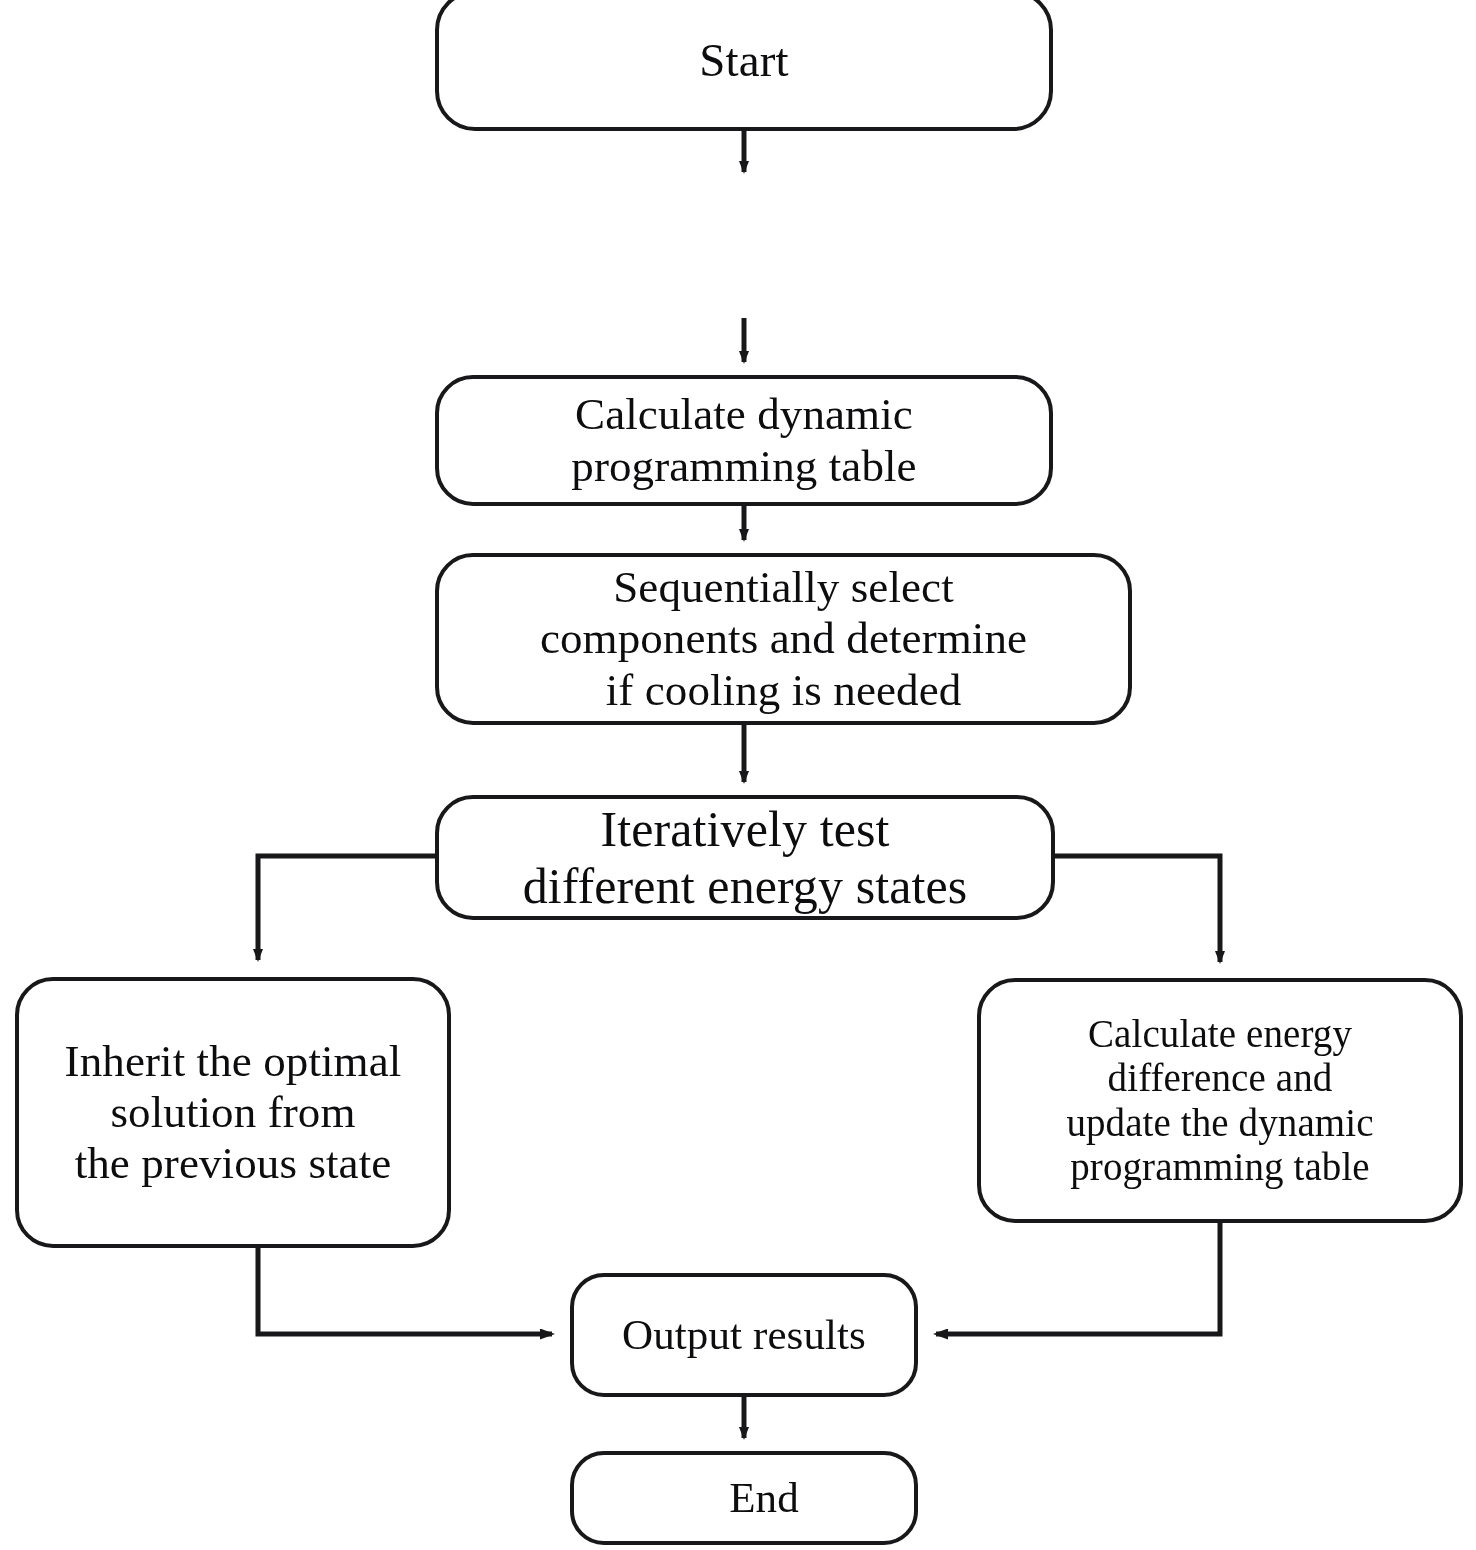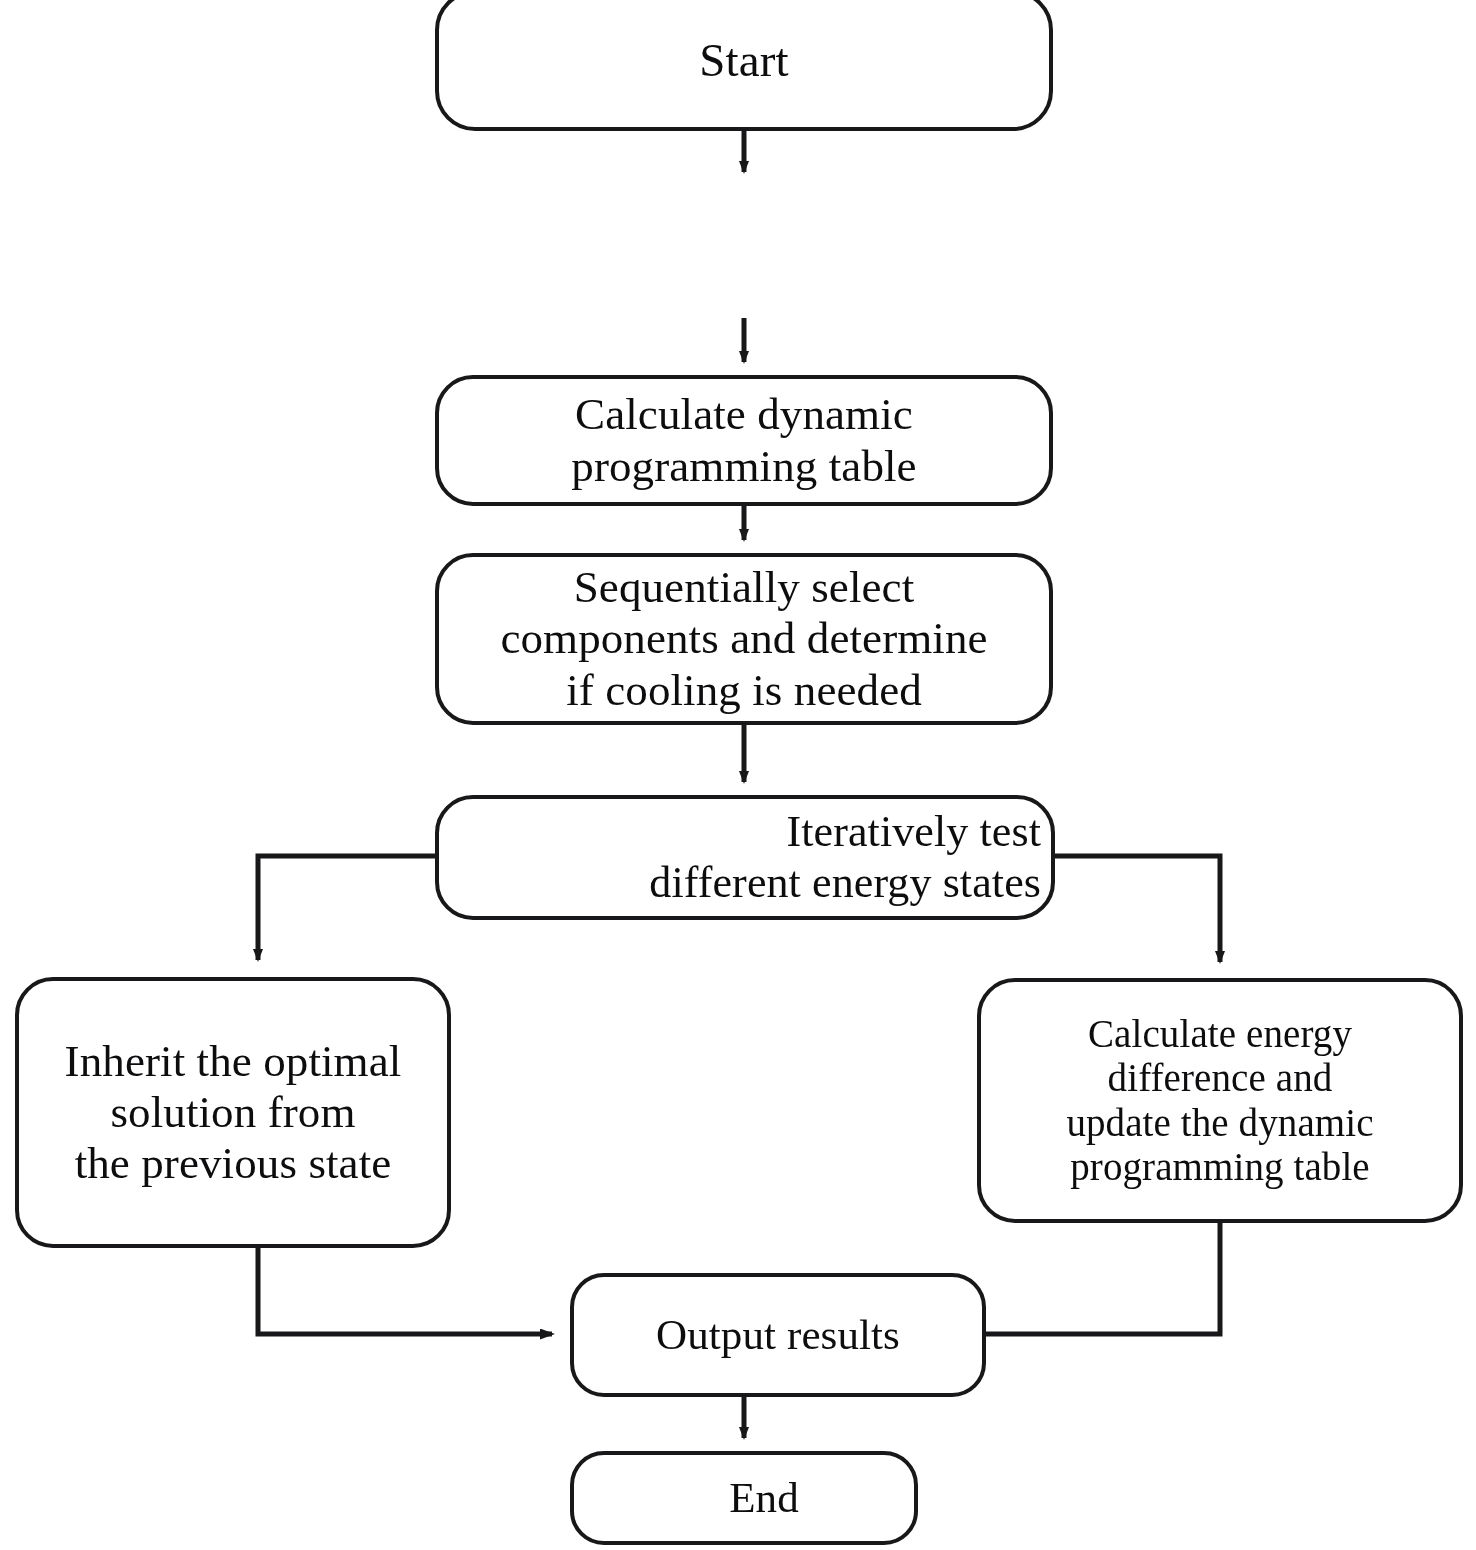--- a/index.html
+++ b/index.html
@@ -45,33 +45,33 @@
     padding: 0 10px;
     box-sizing: border-box;
     line-height: 1.14;
     white-space: pre-line;
     letter-spacing: 0.1px;
   }
   
   #node-start      { left: 435px;  top: -10px;   width: 618px; height: 141px; border-radius: 40px; }
   #node-read       { left: 435px;  top: 185px;   width: 618px; height: 133px; }
   #node-init       { left: 435px;  top: 375px;   width: 618px; height: 131px; }
-  #node-sequential { left: 435px;  top: 553px;   width: 618px; height: 172px; }
+  #node-sequential { left: 435px;  top: 553px;   width: 697px; height: 172px; }
   #node-iterate    { left: 435px;  top: 795px;   width: 620px; height: 125px; }
   #node-inherit    { left: 15px;   top: 977px;   width: 436px; height: 271px; }
   #node-calculate  { left: 977px;  top: 978px;   width: 486px; height: 245px; }
-  #node-output     { left: 570px;  top: 1273px;  width: 416px; height: 124px; border-radius: 34px; }
+  #node-output     { left: 570px;  top: 1273px;  width: 348px; height: 124px; border-radius: 34px; }
   #node-end        { left: 570px;  top: 1451px;  width: 348px; height: 94px;  border-radius: 34px; padding-left: 40px; }
 
   
   #node-start      .node-label { font-size: 47px; }
   #node-read       .node-label { font-size: 45px; }
   #node-init       .node-label { font-size: 45px; }
   #node-sequential .node-label { font-size: 45px; }
-  #node-iterate    .node-label { font-size: 44px; text-align: right; }
+  #node-iterate    .node-label { font-size: 50px; }
   #node-inherit    .node-label { font-size: 45px; }
   #node-calculate  .node-label { font-size: 39px; }
   #node-output     .node-label { font-size: 43px; }
   #node-end        .node-label { font-size: 43px; }
 </style>
 </head>
 <body>
 
 <div id="flowchart-root">
 

